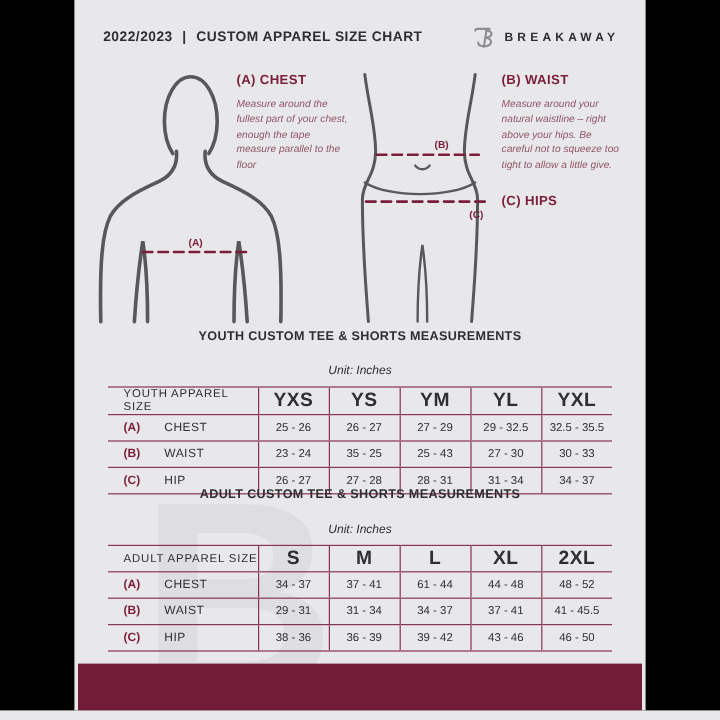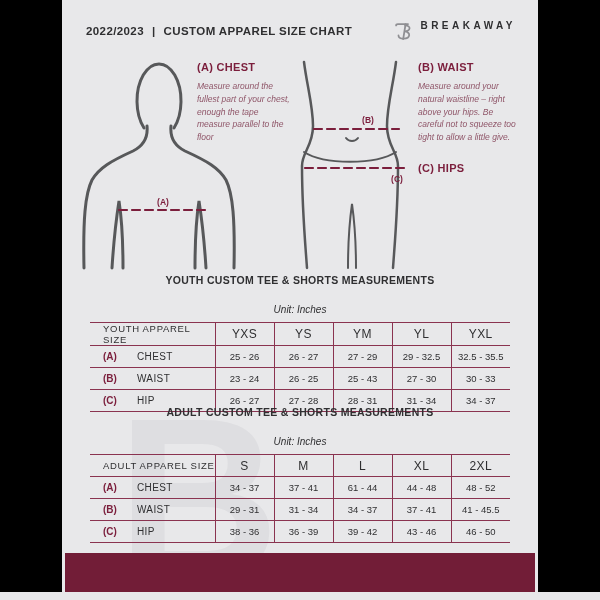--- a/index.html
+++ b/index.html
@@ -9,21 +9,21 @@
   }
   *{box-sizing:border-box;margin:0;padding:0;}
   html,body{width:600px;height:600px;}
   body{background:var(--frame-bg);font-family:"Liberation Sans","DejaVu Sans",sans-serif;position:relative;overflow:hidden;}
   .page{position:absolute;left:62px;top:0;width:476px;height:592px;background:var(--page-bg);overflow:hidden;}
   .bottom-strip{position:absolute;left:0;top:592px;width:600px;height:8px;background:var(--page-bg);}
 
   
   .header-bar{position:absolute;top:18px;left:24px;right:22px;height:26px;display:flex;align-items:center;justify-content:space-between;}
   .title-group{display:flex;align-items:center;gap:8px;font-weight:bold;color:var(--text-dark);font-size:11.5px;letter-spacing:.4px;white-space:nowrap;}
-  .brand-group{display:flex;gap:4px;}
+  .brand-group{display:flex;align-items:center;gap:4px;}
   .brand-name{font-weight:bold;font-size:10px;letter-spacing:3.5px;color:var(--text-dark);}
 
   
   .instr{position:absolute;z-index:1;}
   .instr h3{font-size:11px;font-weight:bold;color:var(--maroon);letter-spacing:.3px;margin-bottom:7px;}
   .instr p{font-size:8.5px;line-height:1.5;color:var(--body-text);font-style:italic;}
   .instr-chest{left:135px;top:61px;width:96px;}
   .instr-waist{left:356px;top:61px;width:102px;}
   .instr-hips{left:356px;top:162px;width:102px;}
 
@@ -37,21 +37,21 @@
   .section-youth{top:274px;}
   .section-adult{top:406px;}
   .section h2{font-size:10.5px;font-weight:bold;letter-spacing:.3px;color:var(--text-dark);}
   .unit{font-size:10px;font-style:italic;color:var(--text-dark);margin-top:18px;}
   table{width:420px;border-collapse:collapse;margin-top:7px;table-layout:fixed;}
   col.c0{width:125px;}
   col.cv{width:59px;}
   th,td{height:22px;border-top:1.5px solid var(--table-border);border-bottom:1.5px solid var(--table-border);border-left:1.5px solid var(--table-border);font-size:9.5px;color:var(--text-dark);text-align:center;vertical-align:middle;background:transparent;}
   th.label-col,td.label-col{border-left:none;text-align:left;padding-left:13px;}
   th.label-col{font-weight:normal;letter-spacing:.7px;font-size:9.5px;margin-top:37px;}
-  th.size-col{font-weight:normal;font-size:12px;letter-spacing:.4px;}
+  th.size-col{font-weight:bold;font-size:16px;letter-spacing:.4px;}
   td .prefix{color:var(--maroon);font-weight:bold;font-size:10px;}
   td .rowlabel{font-size:10px;letter-spacing:.4px;margin-left:20px;}
 
   .watermark{position:absolute;left:55px;top:385px;font-size:225px;font-weight:bold;color:rgba(60,60,80,0.06);line-height:1;z-index:0;}
   .footer-bar{position:absolute;left:3px;top:553px;width:470px;height:39px;background:var(--footer-maroon);z-index:1;}
 </style>
 </head>
 <body>
 
 <div class="page">
@@ -141,21 +141,21 @@
           <td class="label-col"><span class="prefix">(A)</span><span class="rowlabel">CHEST</span></td>
           <td>25 - 26</td>
           <td>26 - 27</td>
           <td>27 - 29</td>
           <td>29 - 32.5</td>
           <td>32.5 - 35.5</td>
         </tr>
         <tr>
           <td class="label-col"><span class="prefix">(B)</span><span class="rowlabel">WAIST</span></td>
           <td>23 - 24</td>
-          <td>26 - 25</td>
+          <td>35 - 25</td>
           <td>25 - 43</td>
           <td>27 - 30</td>
           <td>30 - 33</td>
         </tr>
         <tr>
           <td class="label-col"><span class="prefix">(C)</span><span class="rowlabel">HIP</span></td>
           <td>26 - 27</td>
           <td>27 - 28</td>
           <td>28 - 31</td>
           <td>31 - 34</td>

